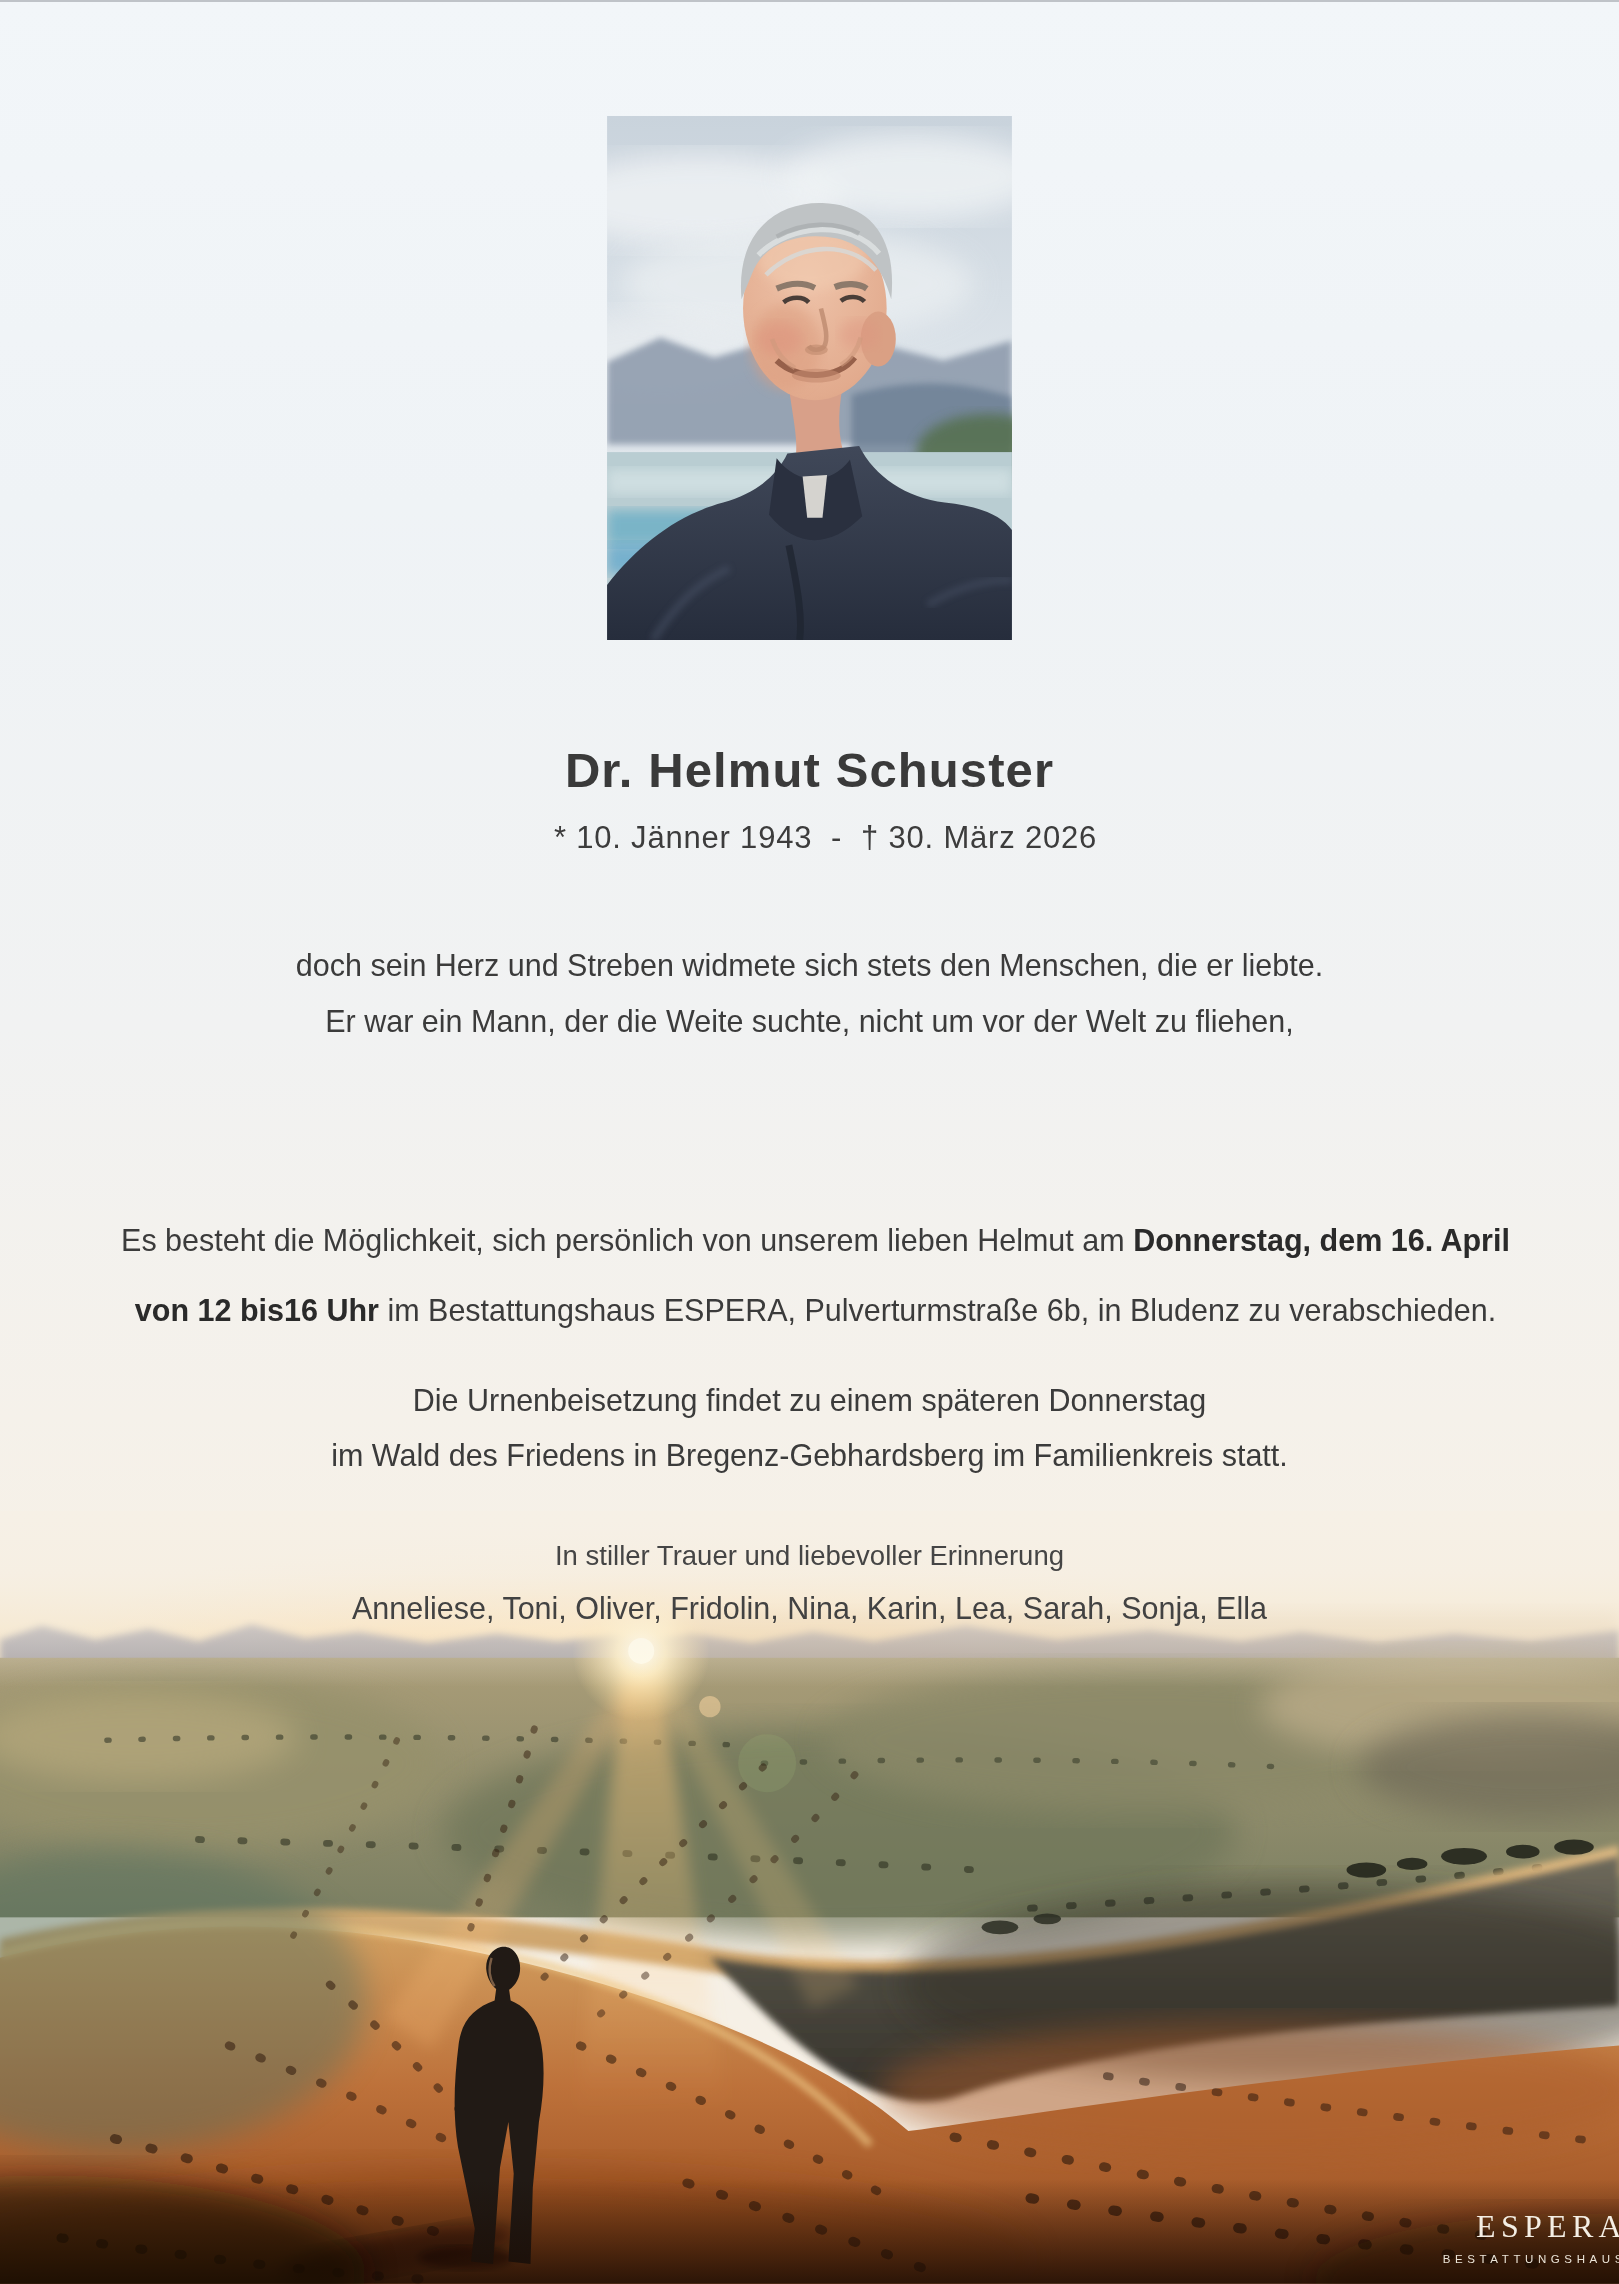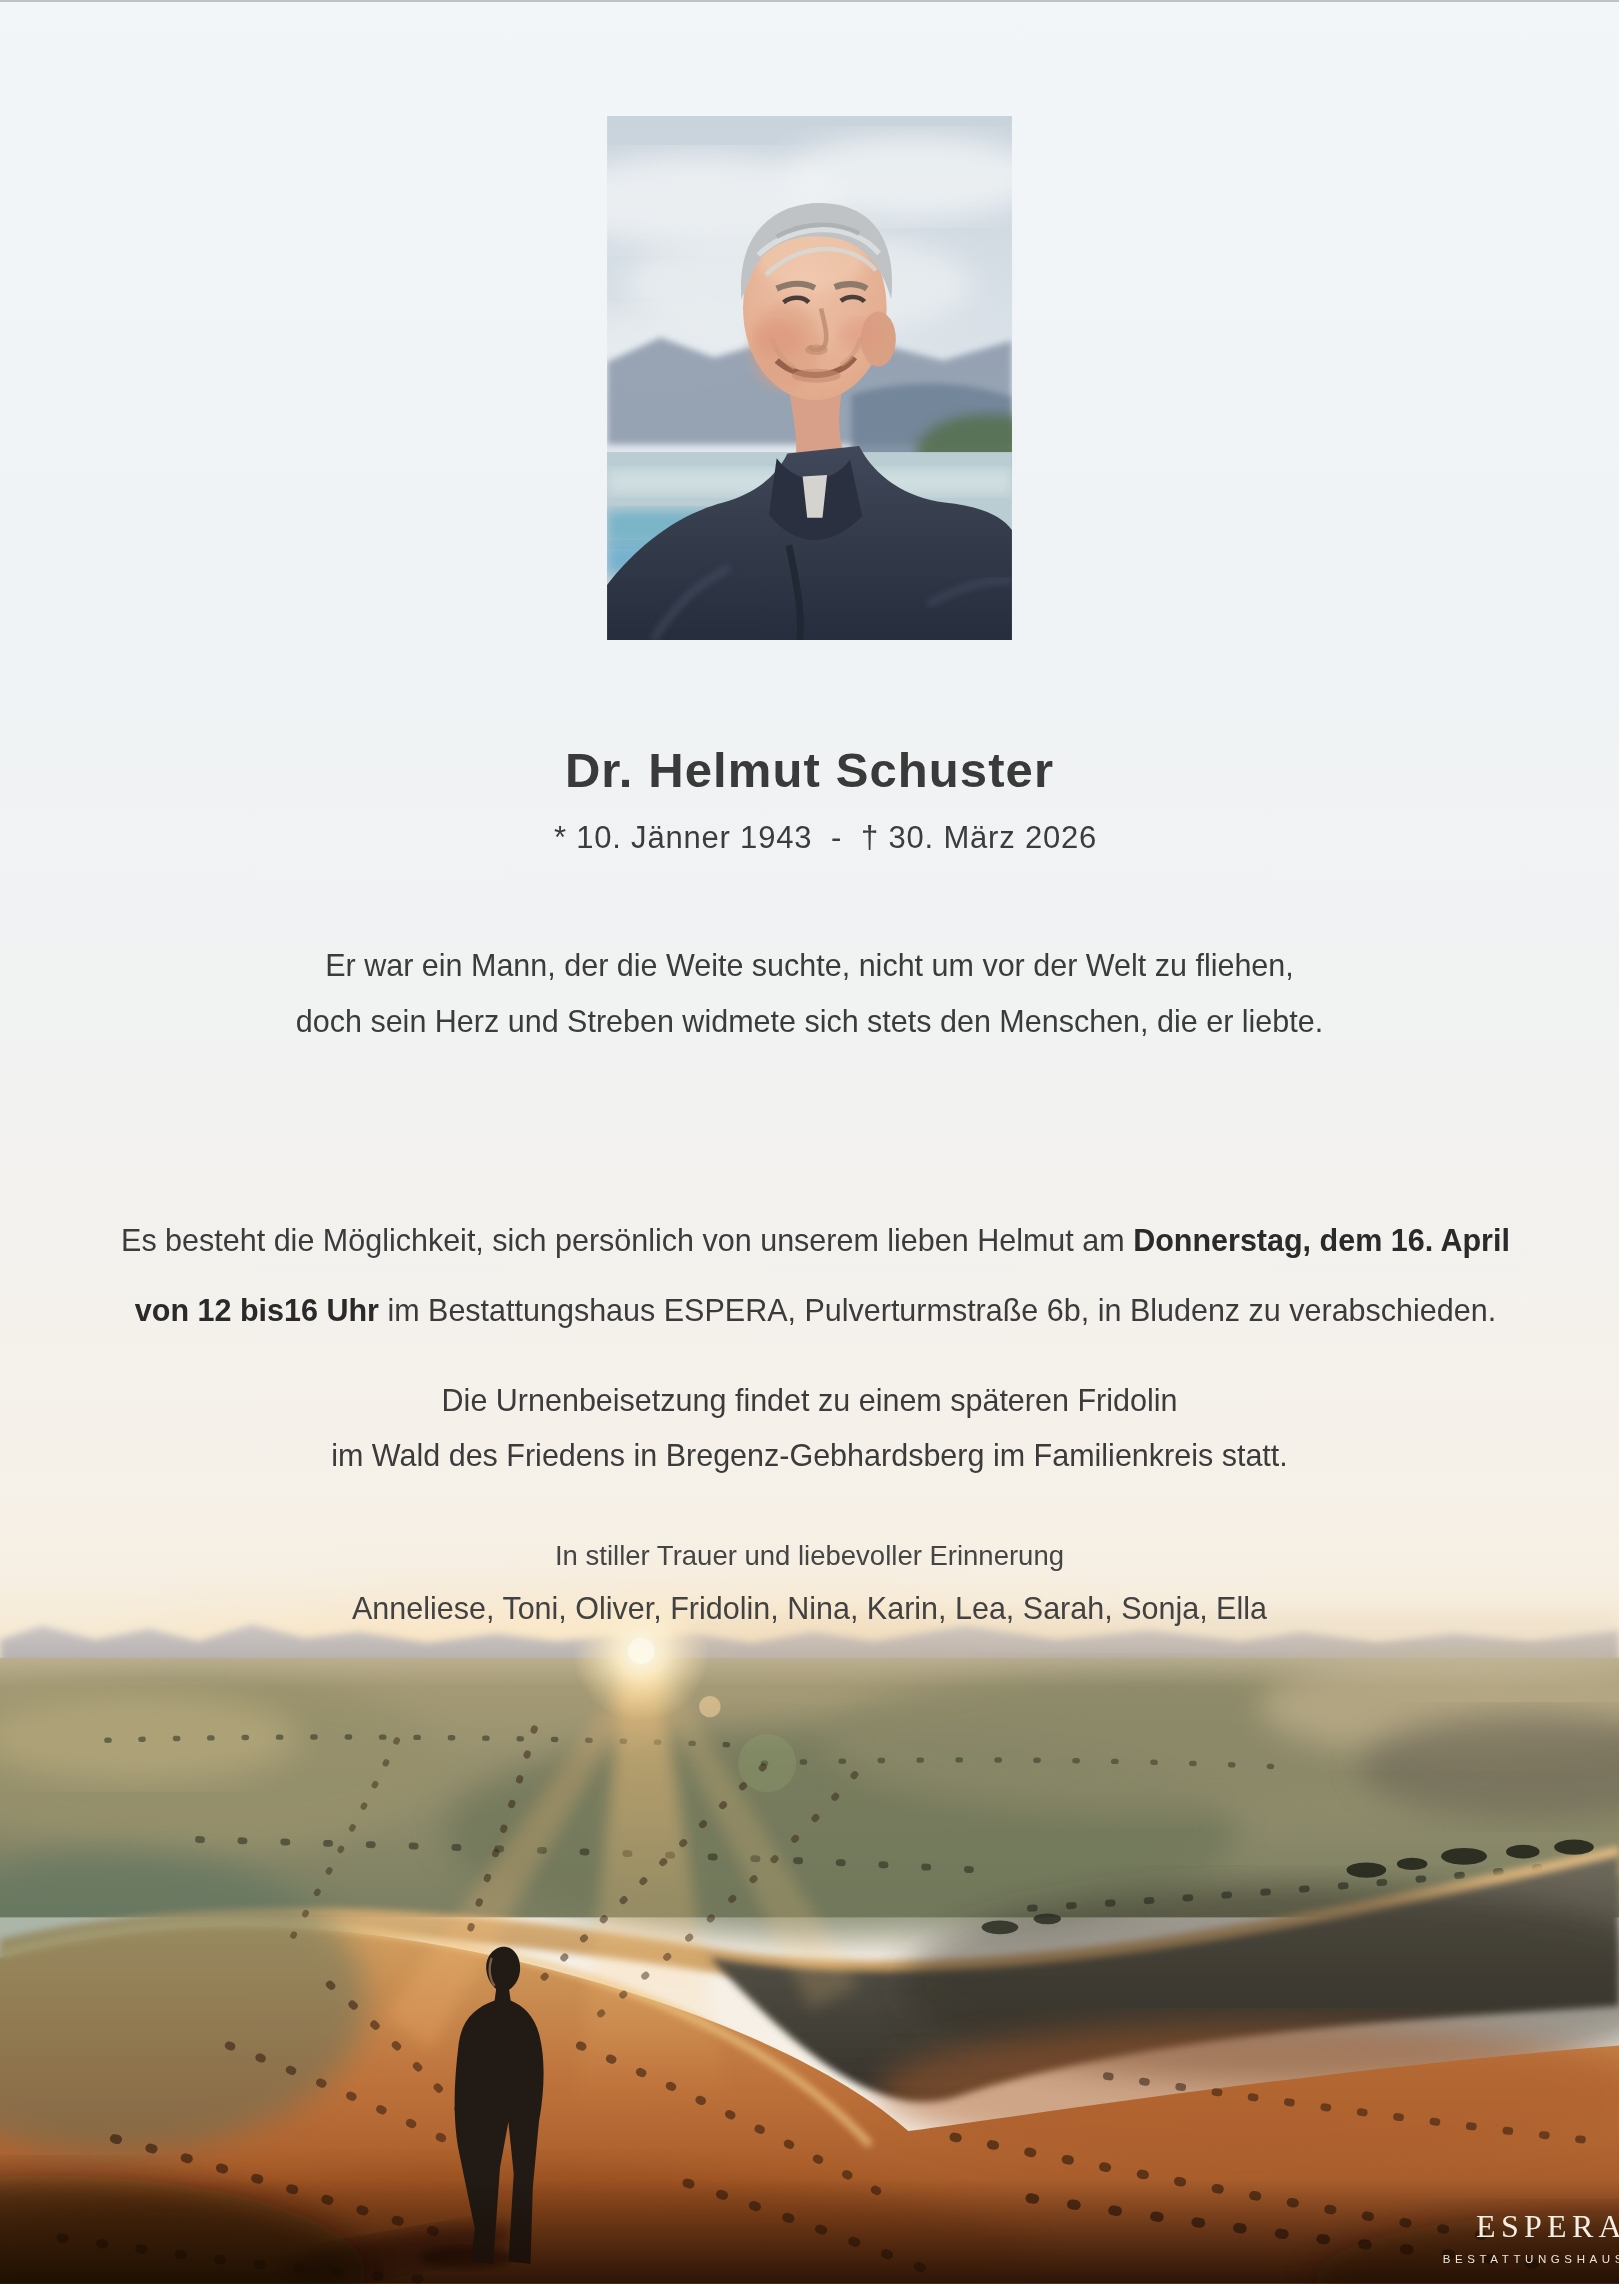--- a/index.html
+++ b/index.html
@@ -109,31 +109,31 @@
     <ellipse cx="274" cy="340" rx="32" ry="9" fill="#c58a70" opacity="0.6"></ellipse>
     <path d="M216,292 C222,310 232,322 246,330" stroke="#cf9a7d" stroke-width="6" fill="none" opacity="0.6"></path>
     <path d="M332,290 C328,306 320,318 306,326" stroke="#cf9a7d" stroke-width="6" fill="none" opacity="0.6"></path>
   </svg>
 </div>
 
 <div class="tcenter name">Dr. Helmut Schuster</div>
 <div class="tcenter dates">* 10. Jänner 1943&nbsp; -&nbsp; † 30. März 2026</div>
 
 <div class="tcenter poem">
+  <div>doch sein Herz und Streben widmete sich stets den Menschen, die er liebte.</div>
   <div>Er war ein Mann, der die Weite suchte, nicht um vor der Welt zu fliehen,</div>
-  <div>doch sein Herz und Streben widmete sich stets den Menschen, die er liebte.</div>
 </div>
 
 <div class="tcenter farewell">
   <div><span>Es besteht die Möglichkeit, sich persönlich von unserem lieben Helmut am&nbsp;</span><b>Donnerstag, dem 16. April</b></div>
   <div><b>von 12 bis16 Uhr</b><span>&nbsp;im Bestattungshaus ESPERA, Pulverturmstraße 6b, in Bludenz zu verabschieden.</span></div>
 </div>
 
 <div class="tcenter burial">
-  <div>Die Urnenbeisetzung findet zu einem späteren Fridolin</div>
+  <div>Die Urnenbeisetzung findet zu einem späteren Donnerstag</div>
   <div>im Wald des Friedens in Bregenz-Gebhardsberg im Familienkreis statt.</div>
 </div>
 
 <div class="tcenter mourn-intro">In stiller Trauer und liebevoller Erinnerung</div>
 <div class="tcenter mourn-names">Anneliese, Toni, Oliver, Fridolin, Nina, Karin, Lea, Sarah, Sonja, Ella</div>
 
 <div class="landscape">
   <svg width="1619" height="773" viewBox="0 0 2121 1012">
     <defs>
       <linearGradient id="sky" x1="0" y1="0" x2="0" y2="1">

